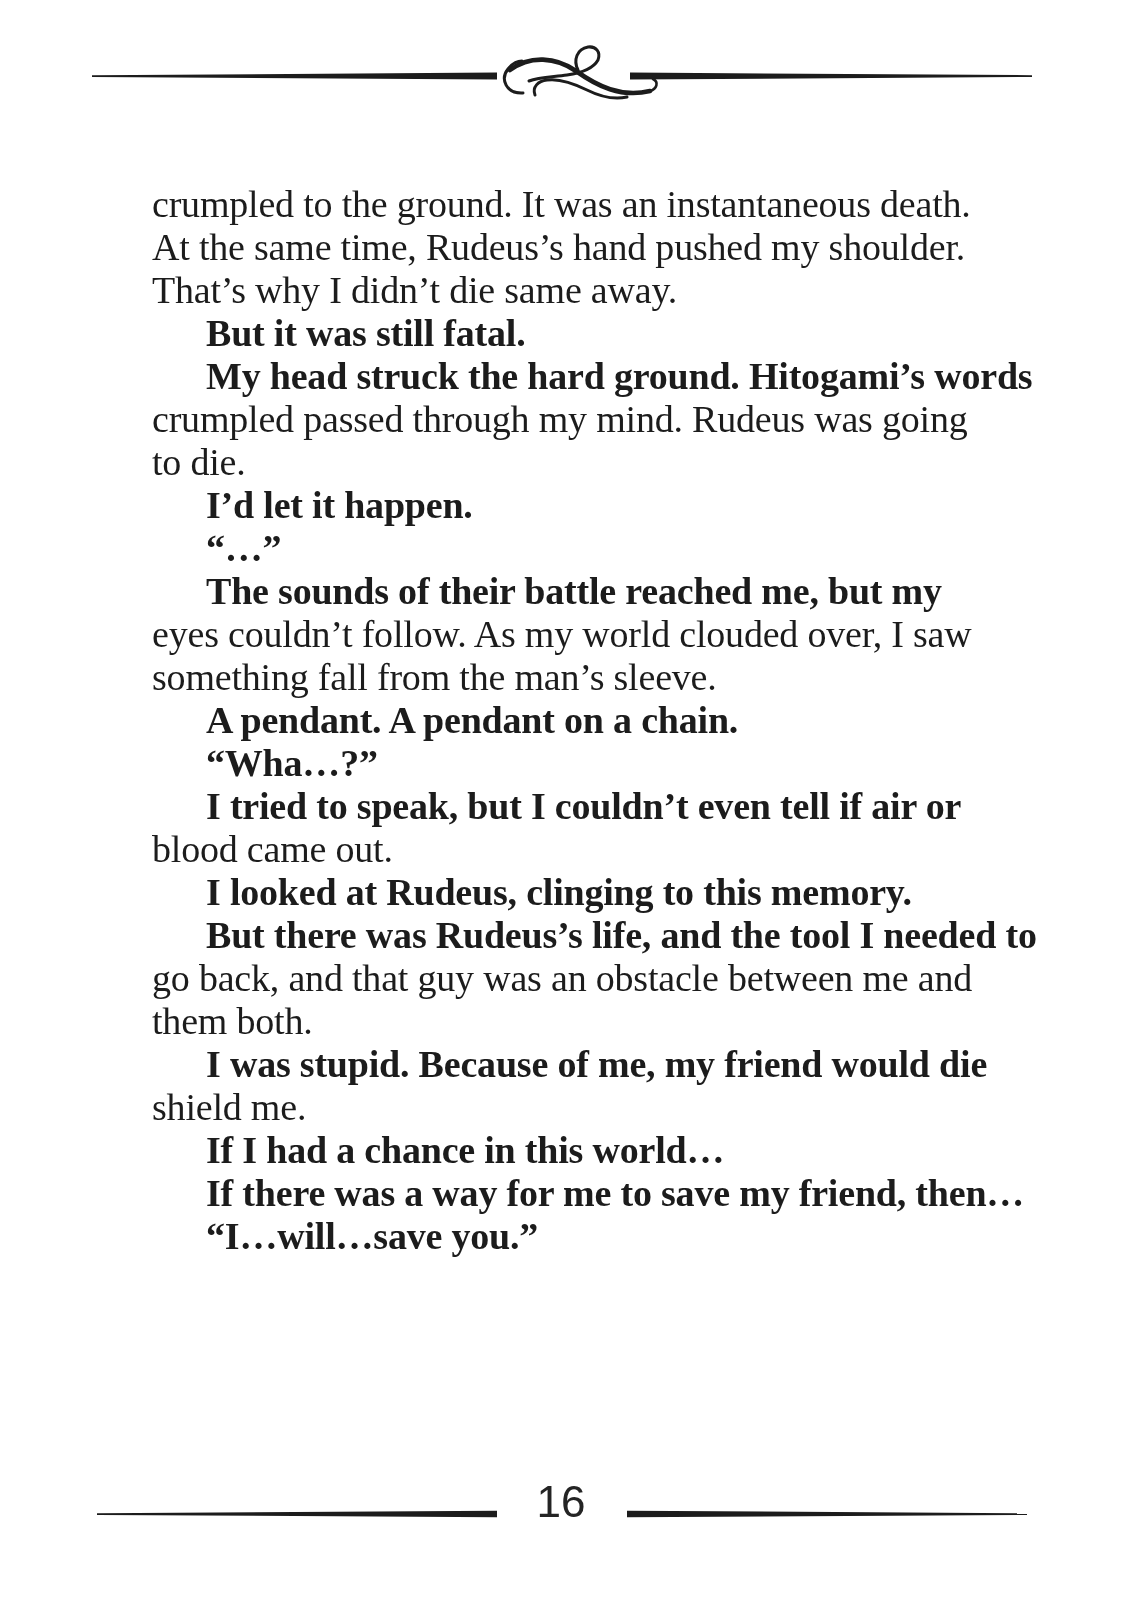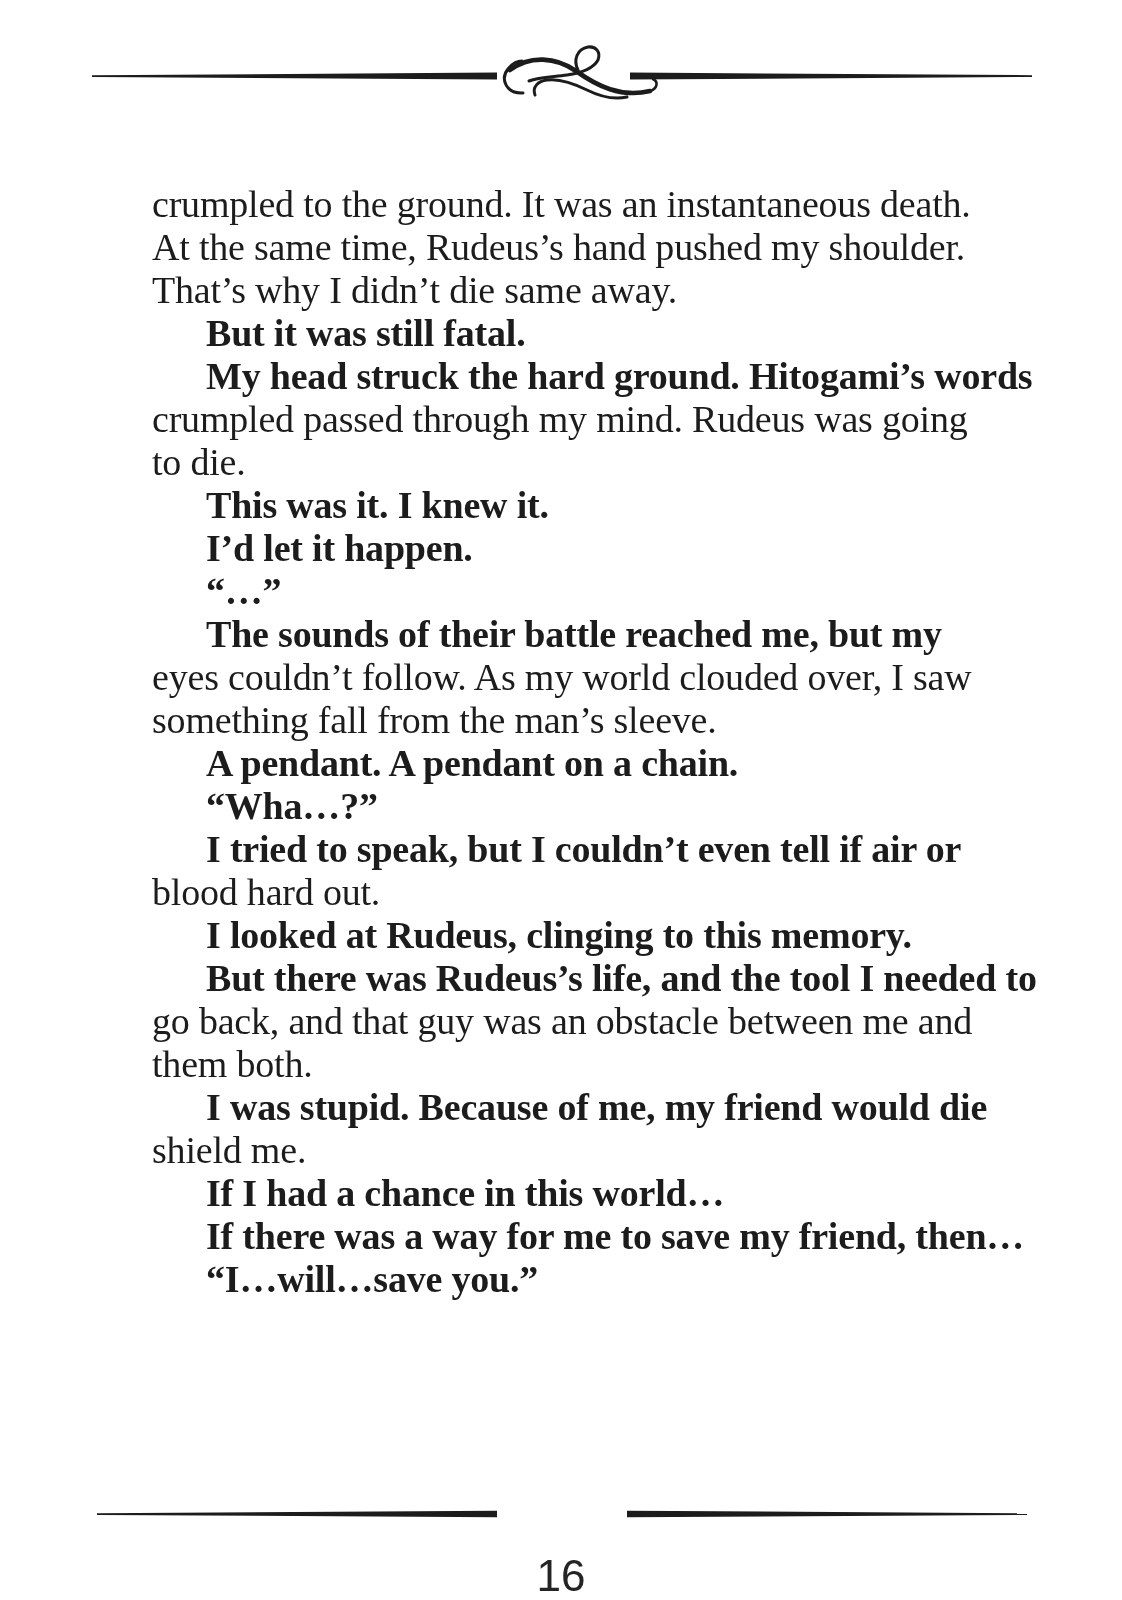--- a/index.html
+++ b/index.html
@@ -31,21 +31,21 @@
     font-size: 38px;
     line-height: 43px;
     letter-spacing: -0.2px;
     margin-top: 31px;
   }
   .para { margin: 0; }
   .line { white-space: pre; }
   .para.indent .line.first { padding-left: 54px; font-weight: bold; }
   .page-number {
     position: absolute;
-    top: 1554px;
+    top: 1480px;
     left: 0;
     width: 1122px;
     text-align: center;
     font-family: "Liberation Sans", sans-serif;
     font-size: 44px;
     line-height: 44px;
     color: #242424;
   }
 </style>
 </head>
@@ -73,42 +73,39 @@
       </div>
       <div class="para indent">
         <div class="line first">But it was still fatal.</div>
       </div>
       <div class="para indent">
         <div class="line first">My head struck the hard ground. Hitogami’s words</div>
         <div class="line">crumpled passed through my mind. Rudeus was going</div>
         <div class="line">to die.</div>
       </div>
       <div class="para indent">
-        <div class="line first">This was it. I knew it.</div>
-      </div>
-      <div class="para indent">
         <div class="line first">I’d let it happen.</div>
       </div>
       <div class="para indent">
         <div class="line first">“…”</div>
       </div>
       <div class="para indent">
         <div class="line first">The sounds of their battle reached me, but my</div>
         <div class="line">eyes couldn’t follow. As my world clouded over, I saw</div>
         <div class="line">something fall from the man’s sleeve.</div>
       </div>
       <div class="para indent">
         <div class="line first">A pendant. A pendant on a chain.</div>
       </div>
       <div class="para indent">
         <div class="line first">“Wha…?”</div>
       </div>
       <div class="para indent">
         <div class="line first">I tried to speak, but I couldn’t even tell if air or</div>
-        <div class="line">blood hard out.</div>
+        <div class="line">blood came out.</div>
       </div>
       <div class="para indent">
         <div class="line first">I looked at Rudeus, clinging to this memory.</div>
       </div>
       <div class="para indent">
         <div class="line first">But there was Rudeus’s life, and the tool I needed to</div>
         <div class="line">go back, and that guy was an obstacle between me and</div>
         <div class="line">them both.</div>
       </div>
       <div class="para indent">

